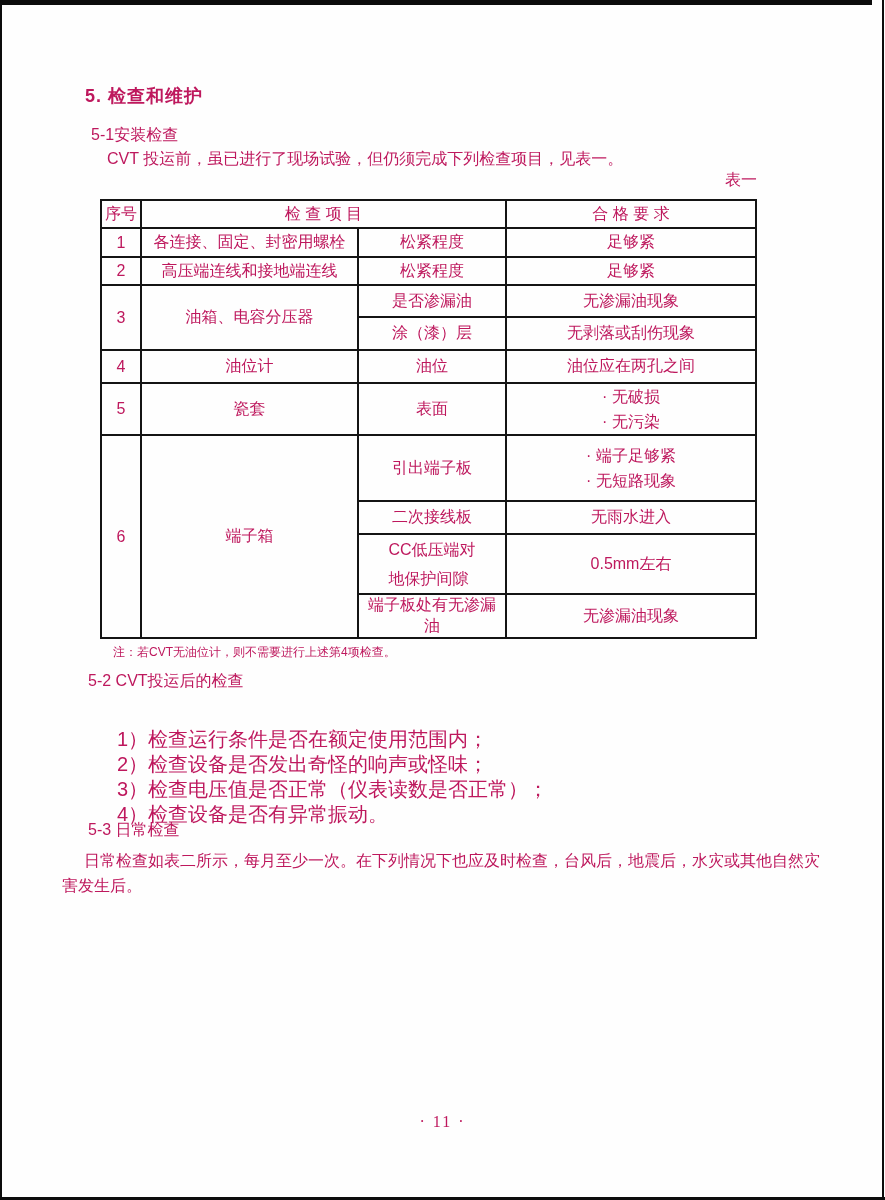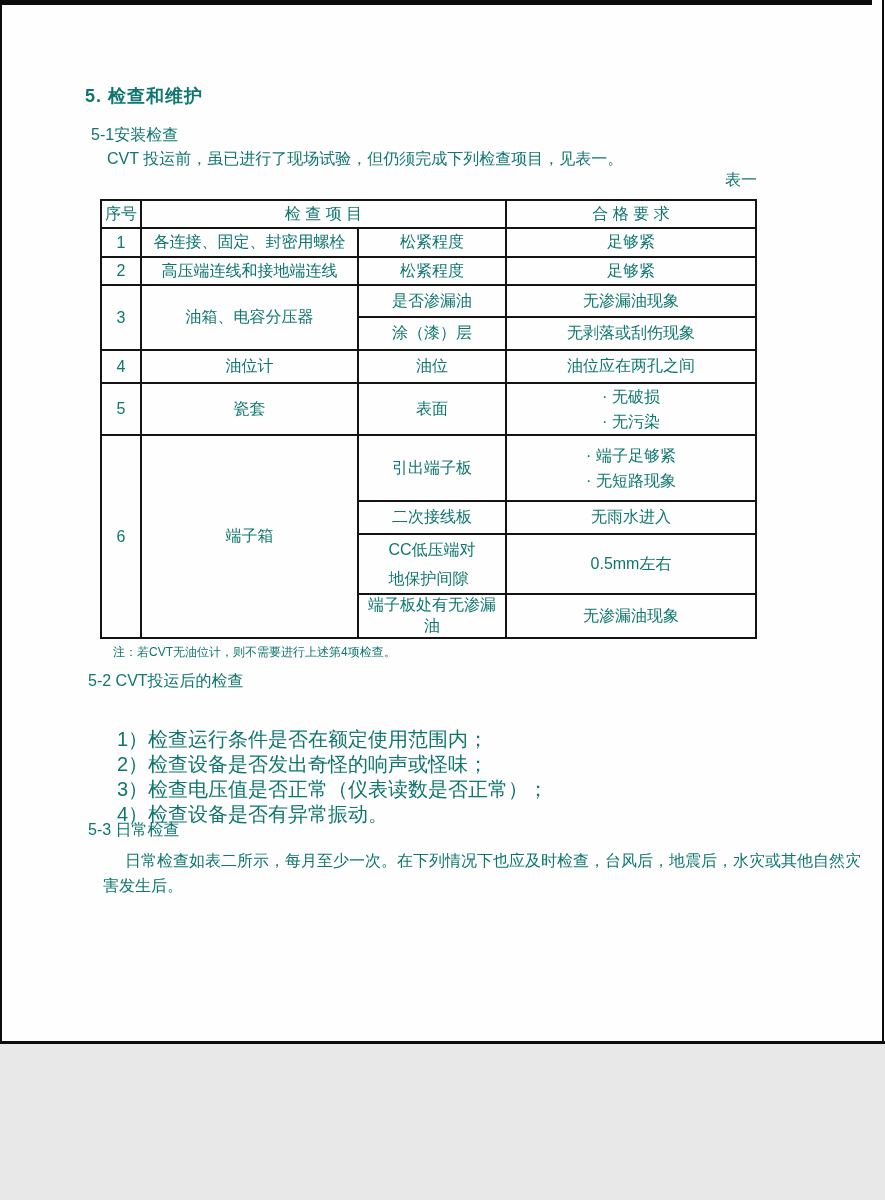--- a/index.html
+++ b/index.html
@@ -1,21 +1,21 @@
 <!DOCTYPE html>
 <html><head>
 <meta charset="utf-8">
 <style>
   * { margin:0; padding:0; box-sizing:border-box; }
   html,body { background:#e8e8e8; }
   .page {
-    position:relative; width:885px; height:1044px;
+    position:relative; width:885px; height:1200px;
     background:#fefefe; overflow:hidden;
     font-family:"Liberation Sans","DejaVu Sans",sans-serif;
-    color:#0f766e;
+    color:#be185d;
   }
   
   .edge { position:absolute; background:#0c0c0c; }
   .edge-top    { top:0; left:0; width:872px; height:5px; }
   .edge-left   { top:0; left:0; width:2px; height:1200px; }
   .edge-right  { top:0; right:1px; width:2px; height:1200px; }
   .edge-bottom { bottom:0; left:0; width:885px; height:3px; }
 
   .abs { position:absolute; white-space:nowrap; }
   .title     { left:85px;  top:84px;  font-size:18px; font-weight:600; letter-spacing:1px; }
@@ -43,21 +43,21 @@
   .lines-wide > div { line-height:29px; }
 
   .note      { left:113px; top:644px; font-size:12px; }
   .s52-head  { left:88px;  top:671px; font-size:16px; }
   .s52-intro { left:113px; top:702px; font-size:16px; }
   .list      { left:117px; top:727px; font-size:20px; }
   .list > div { line-height:25px; }
   .s53-head  { left:88px;  top:820px; font-size:16px; }
   .s53-para  {
     left:62px; top:848px; width:762px; font-size:16px;
-    white-space:normal; line-height:25px; text-indent:22px;margin-left:41px;
+    white-space:normal; line-height:25px; text-indent:22px;
   }
   .footer {
     left:0; top:1113px; width:885px; text-align:center;
     font-family:"Liberation Serif","DejaVu Serif",serif;
     font-size:16px; letter-spacing:2px;
   }
 </style>
 </head>
 <body>
 

